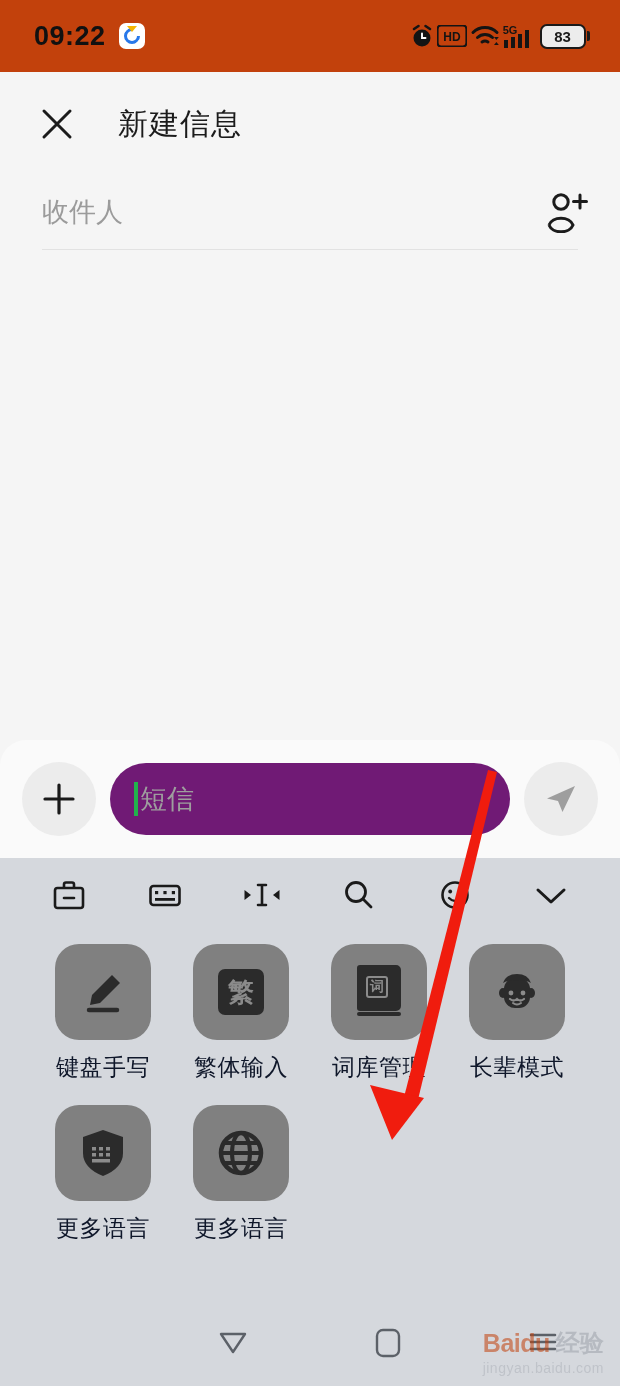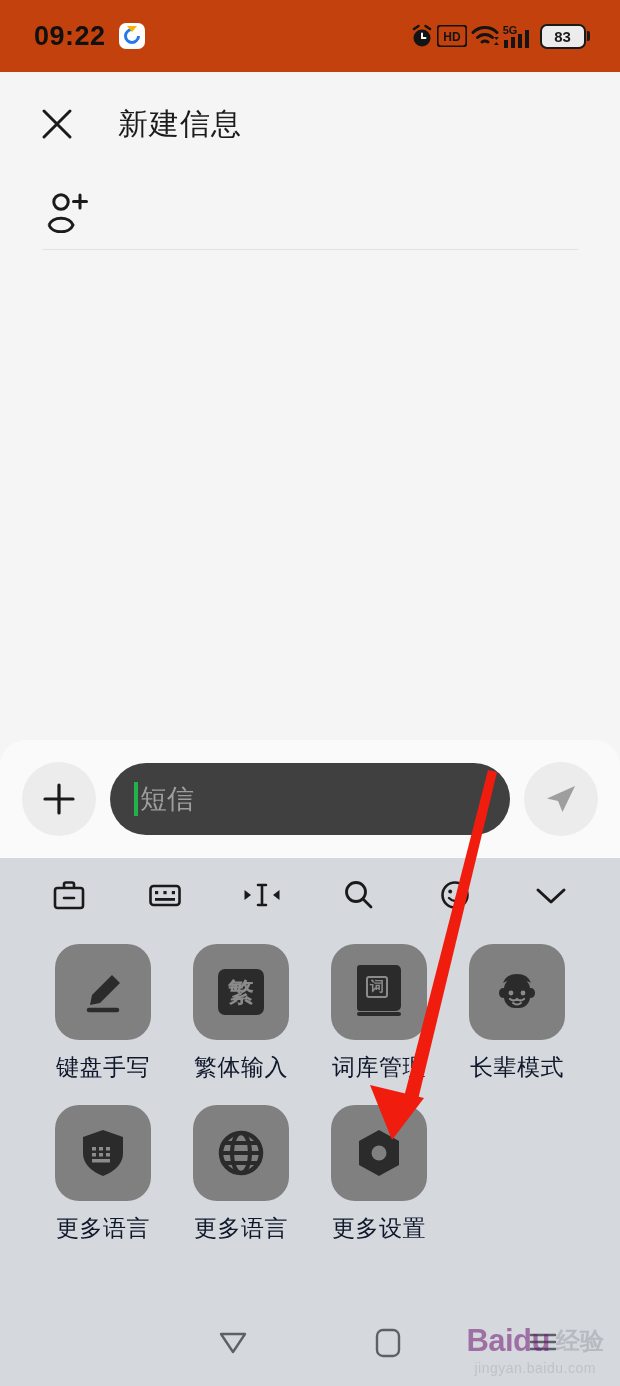--- a/index.html
+++ b/index.html
@@ -118,21 +118,21 @@
     gap: 14px;
   }
   .round-btn {
     width: 74px; height: 74px; border-radius: 50%;
     background: #ececec;
     display: flex; align-items: center; justify-content: center;
     flex-shrink: 0; cursor: pointer;
   }
   #sms-input-wrap {
     flex: 1; height: 72px;
-    background: #404040; border-radius: 36px;
+    background: #701a75; border-radius: 36px;
     display: flex; align-items: center;
     padding-left: 24px;
   }
   #caret { width: 4px; height: 34px; background: #22b14c; flex-shrink: 0; }
   #sms-input {
     flex: 1; height: 100%;
     border: none; outline: none; background: transparent;
     font-family: inherit; font-size: 27px; color: #9e9e9e;
     padding-left: 2px;
   }
@@ -194,21 +194,21 @@
   }
 
   
   #watermark {
     position: absolute; bottom: 10px; right: 16px;
     display: flex; flex-direction: column; align-items: center;
     opacity: 0.55; pointer-events: none;
   }
   #wm-row { display: flex; align-items: center; gap: 6px; }
   #wm-brand {
-    font-size: 31px; font-weight: 700; color: #701a75;
+    font-size: 25px; font-weight: 700; color: #c2410c;
     letter-spacing: -0.5px;
   }
   #wm-cn { font-size: 24px; font-weight: 700; color: #9ea3ab; }
   #wm-url { font-size: 14px; color: #aeb2ba; letter-spacing: 0.5px; margin-top: 1px; }
 
   
   #arrow-overlay {
     position: absolute; top: 0; left: 0;
     width: 620px; height: 1386px;
     pointer-events: none;
@@ -271,20 +271,21 @@
   <div id="app-header">
     <div id="close-btn">
       <svg width="34" height="34" viewBox="0 0 34 34">
         <path d="M4 4 L30 30 M30 4 L4 30" stroke="#1b1b1b" stroke-width="3" stroke-linecap="round"></path>
       </svg>
     </div>
     <div id="page-title">新建信息</div>
   </div>
 
   <div id="recipient-row">
+    <input id="recipient-input" type="text" placeholder="收件人" style="">
     <div id="add-contact-btn">
       <svg width="46" height="42" viewBox="0 0 46 42">
         <circle cx="18" cy="11" r="7.2" fill="none" stroke="#1b1b1b" stroke-width="3"></circle>
         <path d="M6 34 a12.5 9.5 0 0 1 24 0 a12.5 9.5 0 0 1 -24 0" fill="none" stroke="#1b1b1b" stroke-width="3"></path>
         <path d="M37 4 v13 M30.5 10.5 h13" stroke="#1b1b1b" stroke-width="3" stroke-linecap="round"></path>
       </svg>
     </div>
   </div>
   <div id="recipient-divider"></div>
 
@@ -420,29 +421,20 @@
         <div class="tile-icon">
           <svg width="52" height="52" viewBox="0 0 52 52">
             <circle cx="26" cy="26" r="20" fill="none" stroke="#2b2b2b" stroke-width="4.5"></circle>
             <ellipse cx="26" cy="26" rx="9" ry="20" fill="none" stroke="#2b2b2b" stroke-width="4"></ellipse>
             <path d="M6 26 h40 M9 16 h34 M9 36 h34" stroke="#2b2b2b" stroke-width="4"></path>
           </svg>
         </div>
         <div class="tile-label">更多语言</div>
       </div>
 
-      <div class="tile-cell">
-        <div class="tile-icon">
-          <svg width="50" height="52" viewBox="0 0 50 52">
-            <path d="M25 3 L45 14 V38 L25 49 L5 38 V14 Z" fill="#2b2b2b"></path>
-            <circle cx="25" cy="26" r="7.5" fill="#808080"></circle>
-          </svg>
-        </div>
-        <div class="tile-label">更多设置</div>
-      </div>
 
       <div class="tile-cell empty"></div>
     </div>
   </div>
 
   <div id="bottom-nav">
     <div class="nav-btn"></div>
     <div class="nav-btn">
       <svg width="40" height="36" viewBox="0 0 40 36">
         <path d="M8 10 L32 10 L20 28 Z" fill="none" stroke="#5c6168" stroke-width="2.4" stroke-linejoin="round"></path>

